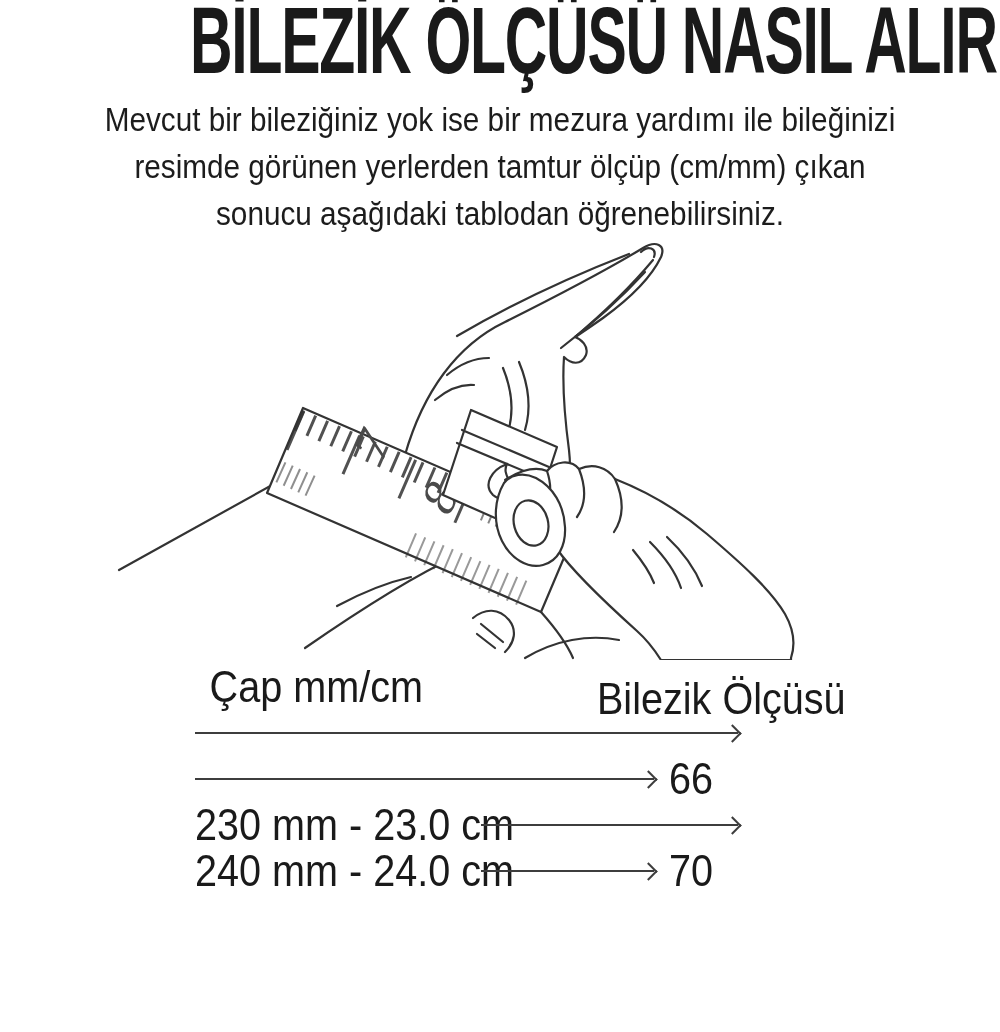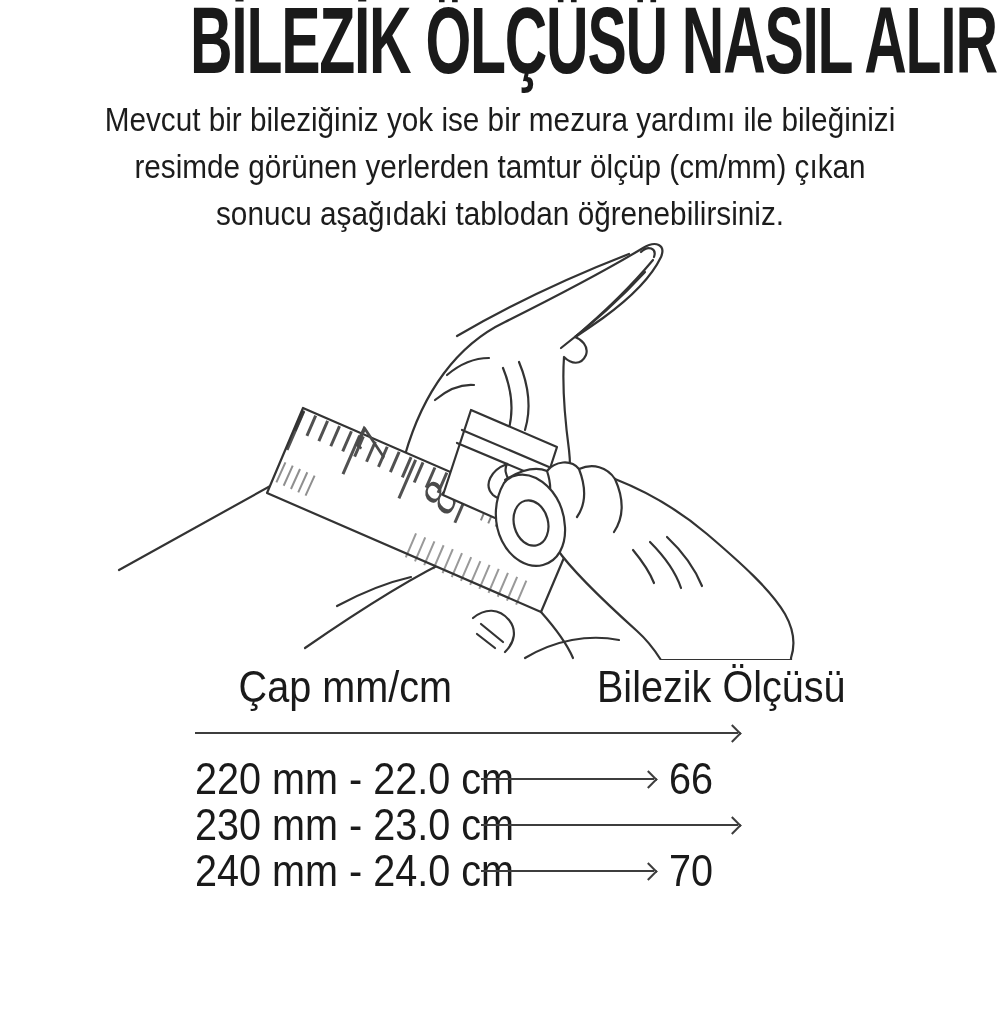--- a/index.html
+++ b/index.html
@@ -25,22 +25,22 @@
   .illu{position:absolute;left:105px;top:240px;width:700px;height:420px;}
   .illu svg{display:block;width:700px;height:420px;}
   .tape-num{
     font-family:"DejaVu Serif","Liberation Serif",serif;
     font-style:italic;font-size:44px;fill:#4a4a4a;
   }
   
   .size-table{position:absolute;left:195px;top:661px;width:546px;}
   .thead{position:relative;height:49px;font-size:45px;}
   .th{position:absolute;top:0;white-space:nowrap;}
-  .th-left{left:0;width:300px;text-align:center;}
-  .th-right{left:385px;width:225px;text-align:right;}
+  .th-left{left:0;width:300px;}
+  .th-right{left:385px;width:225px;text-align:right;margin-top:12px;}
   .th .cond{display:inline-block;transform:scaleX(0.88);transform-origin:50% 50%;}
   .trow{display:flex;align-items:center;height:46px;font-size:45px;}
   .m-cell{width:286px;white-space:nowrap;}
   .m-cell .cond{display:inline-block;transform:scaleX(0.88);transform-origin:0 50%;}
   .arrow{
     flex:1;height:0;border-top:2px solid #3d3d3d;position:relative;margin-right:3px;
   }
   .arrow::after{
     content:"";position:absolute;right:-1px;top:-7px;width:11px;height:11px;
     border-top:2px solid #3d3d3d;border-right:2px solid #3d3d3d;
@@ -155,21 +155,20 @@
       </div>
       <div class="th th-right">
         <span class="cond">Bilezik Ölçüsü</span>
       </div>
     </div>
 
     <div class="trow">
       <div class="arrow"></div>
     </div>
     <div class="trow">
-      <div class="m-cell"><span class="cond">220 mm - 22.0 cm</span></div>
       <div class="arrow"></div>
       <div class="s-cell"><span class="cond">66</span></div>
     </div>
     <div class="trow">
       <div class="m-cell"><span class="cond">230 mm - 23.0 cm</span></div>
       <div class="arrow"></div>
     </div>
     <div class="trow">
       <div class="m-cell"><span class="cond">240 mm - 24.0 cm</span></div>
       <div class="arrow"></div>

